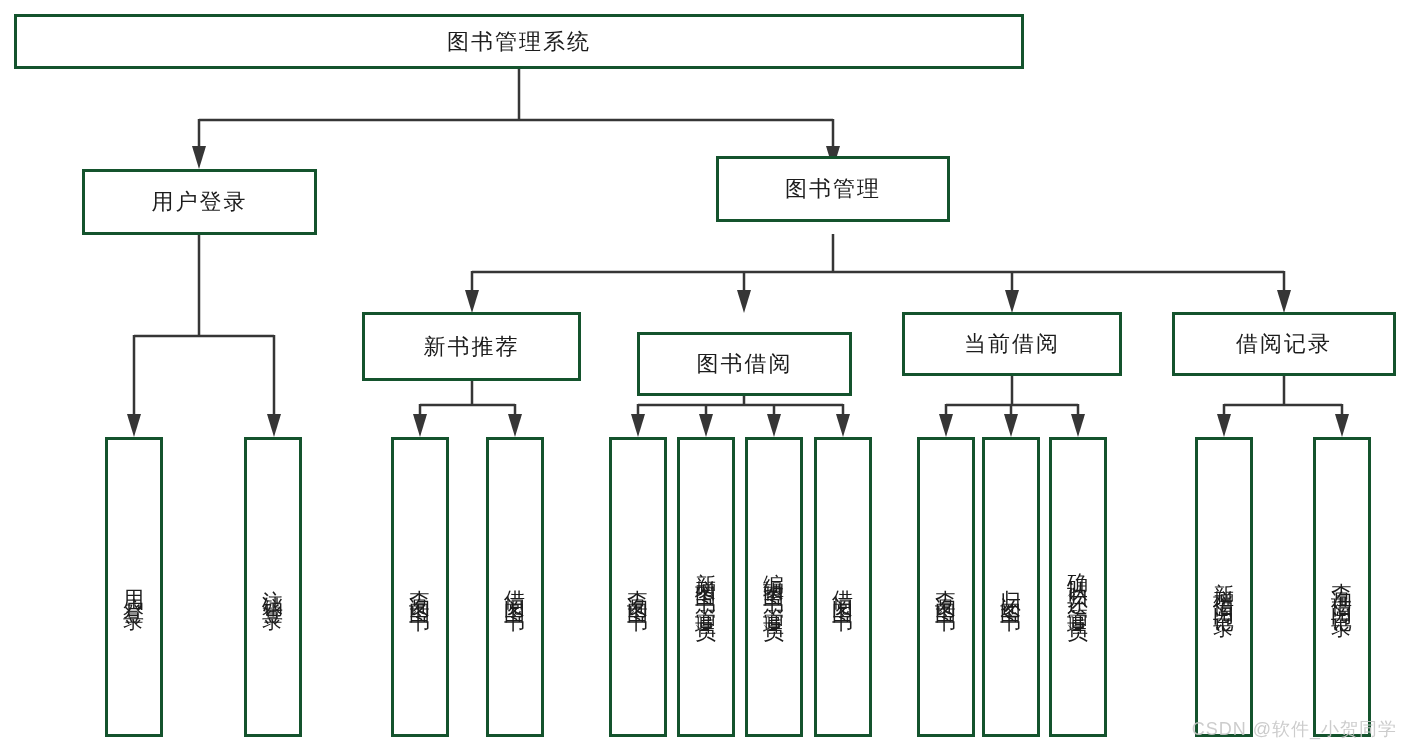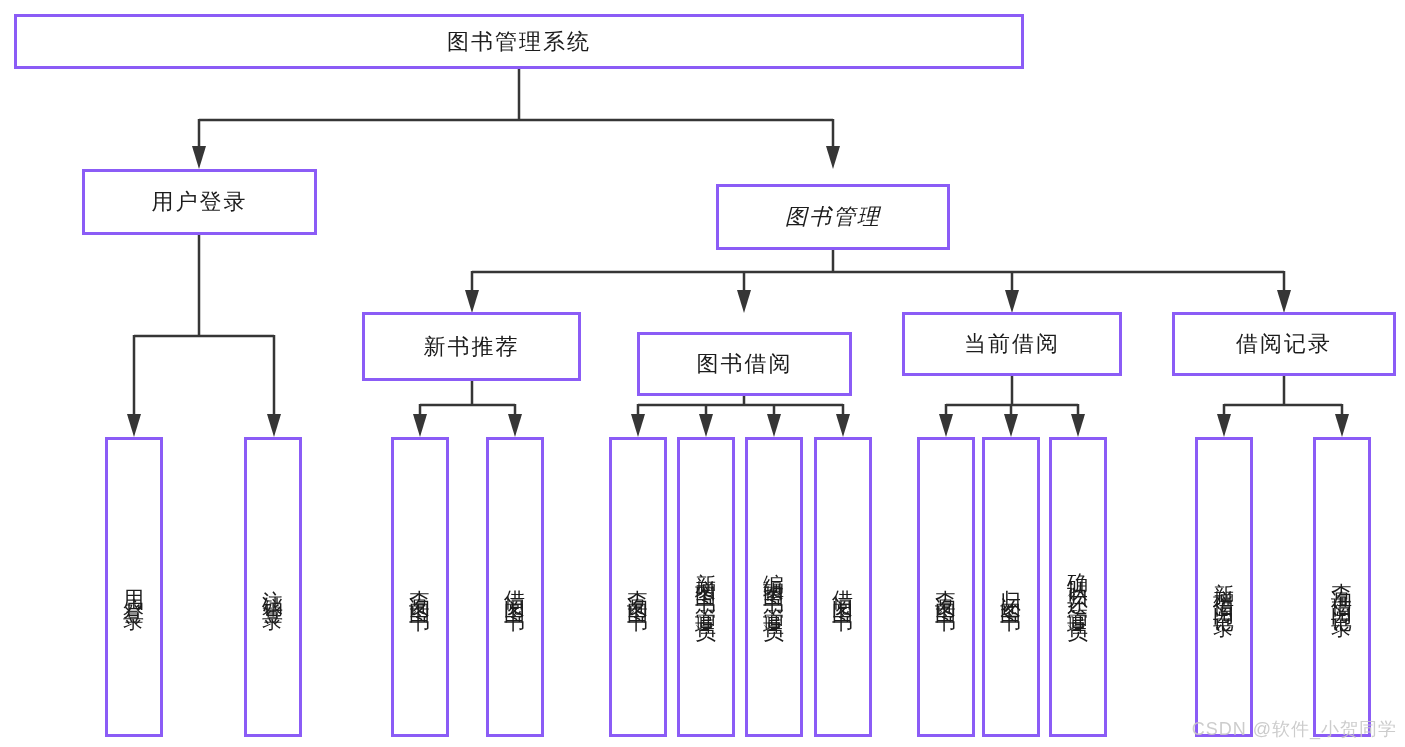--- a/index.html
+++ b/index.html
@@ -14,38 +14,38 @@
   #connectors {
     position: absolute;
     left: 0; top: 0;
     width: 1405px; height: 747px;
     z-index: 1;
   }
   .node {
     position: absolute;
     box-sizing: border-box;
     background: #ffffff;
-    border: 3px solid #8b5cf6;
+    border: 3px solid #14532d;
     display: flex;
     align-items: center;
     justify-content: center;
     color: #1c1c1c;
     z-index: 2;
   }
   .hbox { font-size: 22px; letter-spacing: 2px; }
   .vbox { font-size: 21px; }
   .vbox .vtext {
     writing-mode: vertical-rl;
     letter-spacing: 7px;
     line-height: 1.1;
     white-space: nowrap;
   }
   .root   { left: 14px;  top: 14px;  width: 1010px; height: 55px; }
   .lvl2-a { left: 82px;  top: 169px; width: 235px;  height: 66px; }
-  .lvl2-b { left: 716px; top: 184px; width: 234px;  height: 66px; font-style: italic; }
+  .lvl2-b { left: 716px; top: 156px; width: 234px;  height: 66px; }
   .lvl3-a { left: 362px; top: 312px; width: 219px;  height: 69px; }
   .lvl3-b { left: 637px; top: 312px; width: 215px;  height: 64px; margin-top: 20px; }
   .lvl3-c { left: 902px; top: 312px; width: 220px;  height: 64px; }
   .lvl3-d { left: 1172px;top: 312px; width: 224px;  height: 64px; }
   .leaf   { top: 437px; width: 58px; height: 300px; }
   .lf1  { left: 105px; }  .lf2  { left: 244px; }
   .lf3  { left: 391px; }  .lf4  { left: 486px; }
   .lf5  { left: 609px; }  .lf6  { left: 677px; }
   .lf7  { left: 745px; }  .lf8  { left: 814px; }
   .lf9  { left: 917px; }  .lf10 { left: 982px; }

